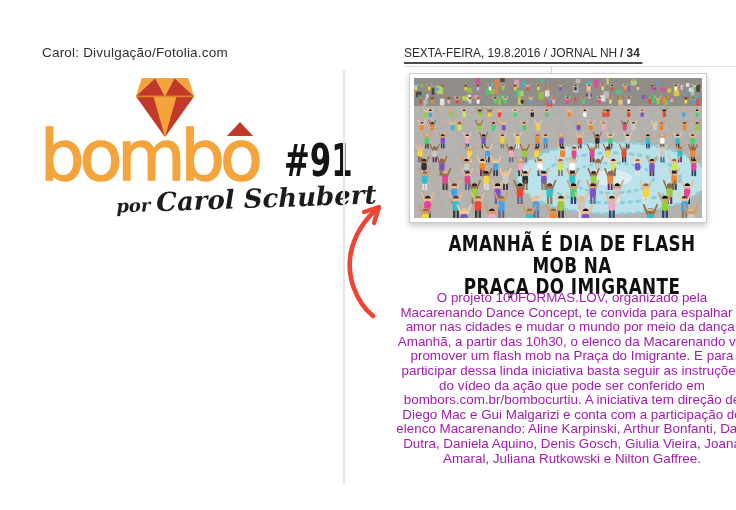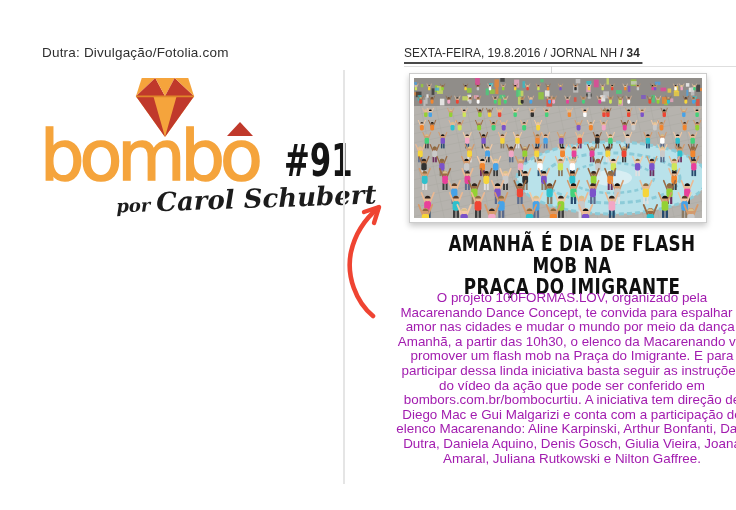--- a/index.html
+++ b/index.html
@@ -43,21 +43,21 @@
   .hl{font-family:"DejaVu Sans",sans-serif;font-weight:bold;font-size:21px;line-height:21.5px;
       letter-spacing:.5px;transform:scaleX(.8);}
   .body{position:absolute;left:0;top:247px;width:354px;margin:0;text-align:center;
         font-size:13.4px;line-height:14.6px;color:#a21caf;}
 </style>
 </head>
 <body>
 
 <div class="page">
 
-  <div class="credits">Dutra: Divulgação/Fotolia.com</div>
+  <div class="credits">Carol: Divulgação/Fotolia.com</div>
 
   <div class="logo-block">
     <svg class="diamond" viewBox="0 0 64 66">
       <polygon class="f-or" points="8,3 22,3 2,22"></polygon>
       <polygon class="f-red" points="22,3 32,22 2,22"></polygon>
       <polygon class="f-or" points="22,3 42,3 32,22"></polygon>
       <polygon class="f-red" points="42,3 62,22 32,22"></polygon>
       <polygon class="f-or" points="42,3 56,3 62,22"></polygon>
       <polygon class="f-or" points="2,22 62,22 32,64"></polygon>
       <polygon class="f-red" points="2,22 20,22 32,64"></polygon>

